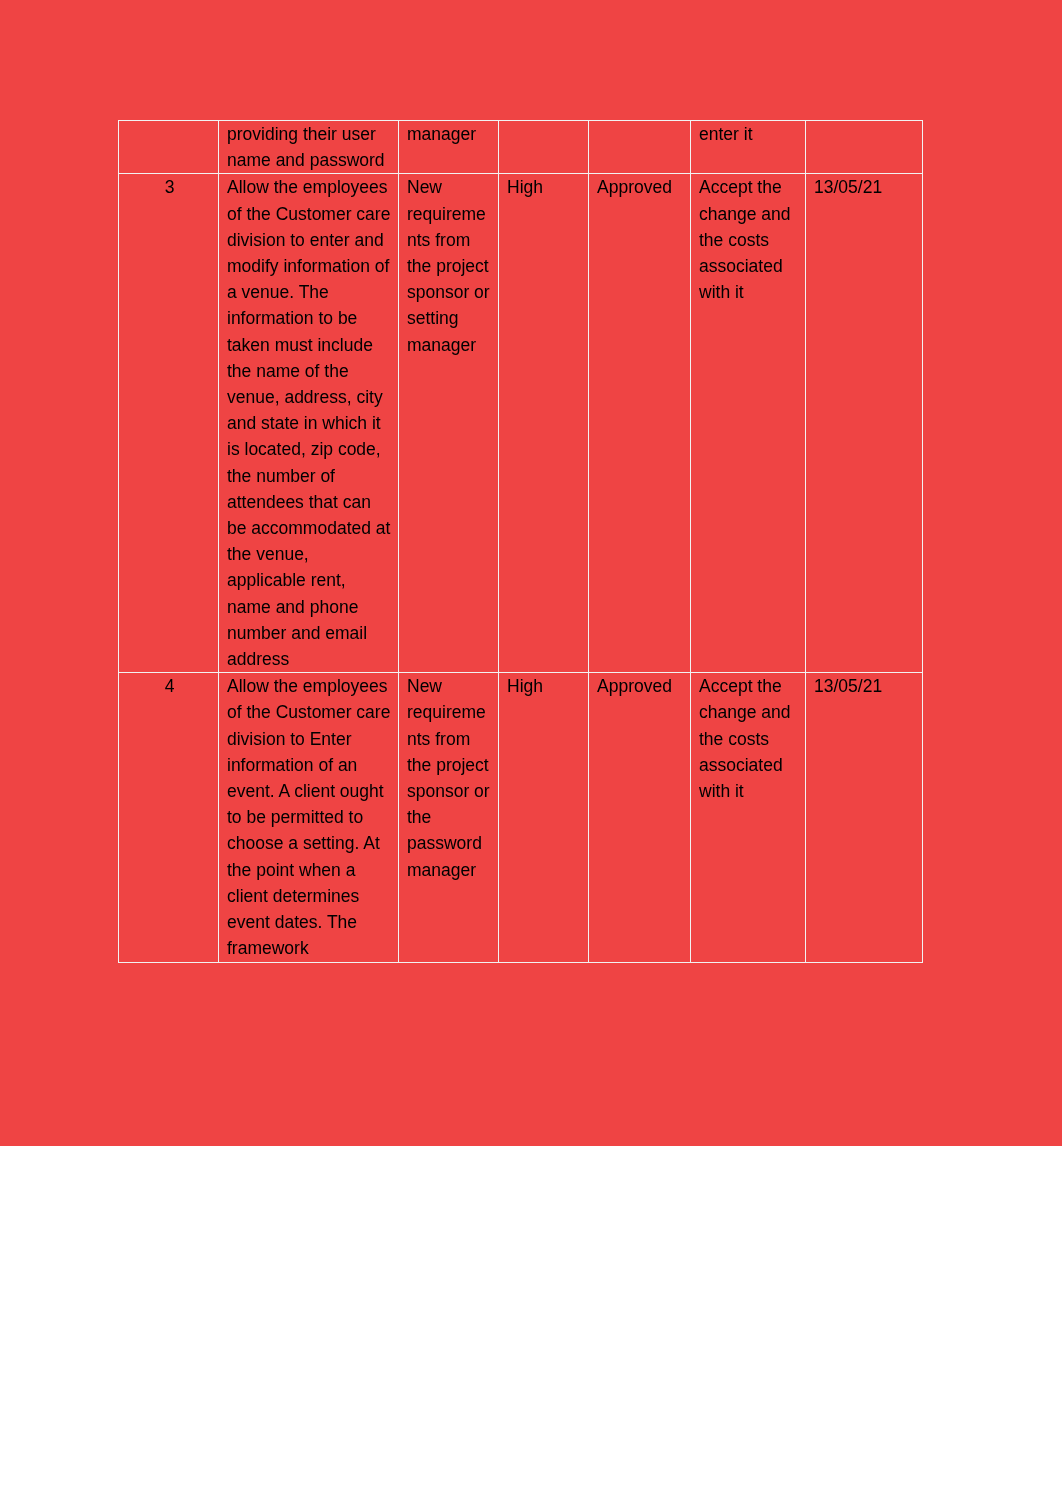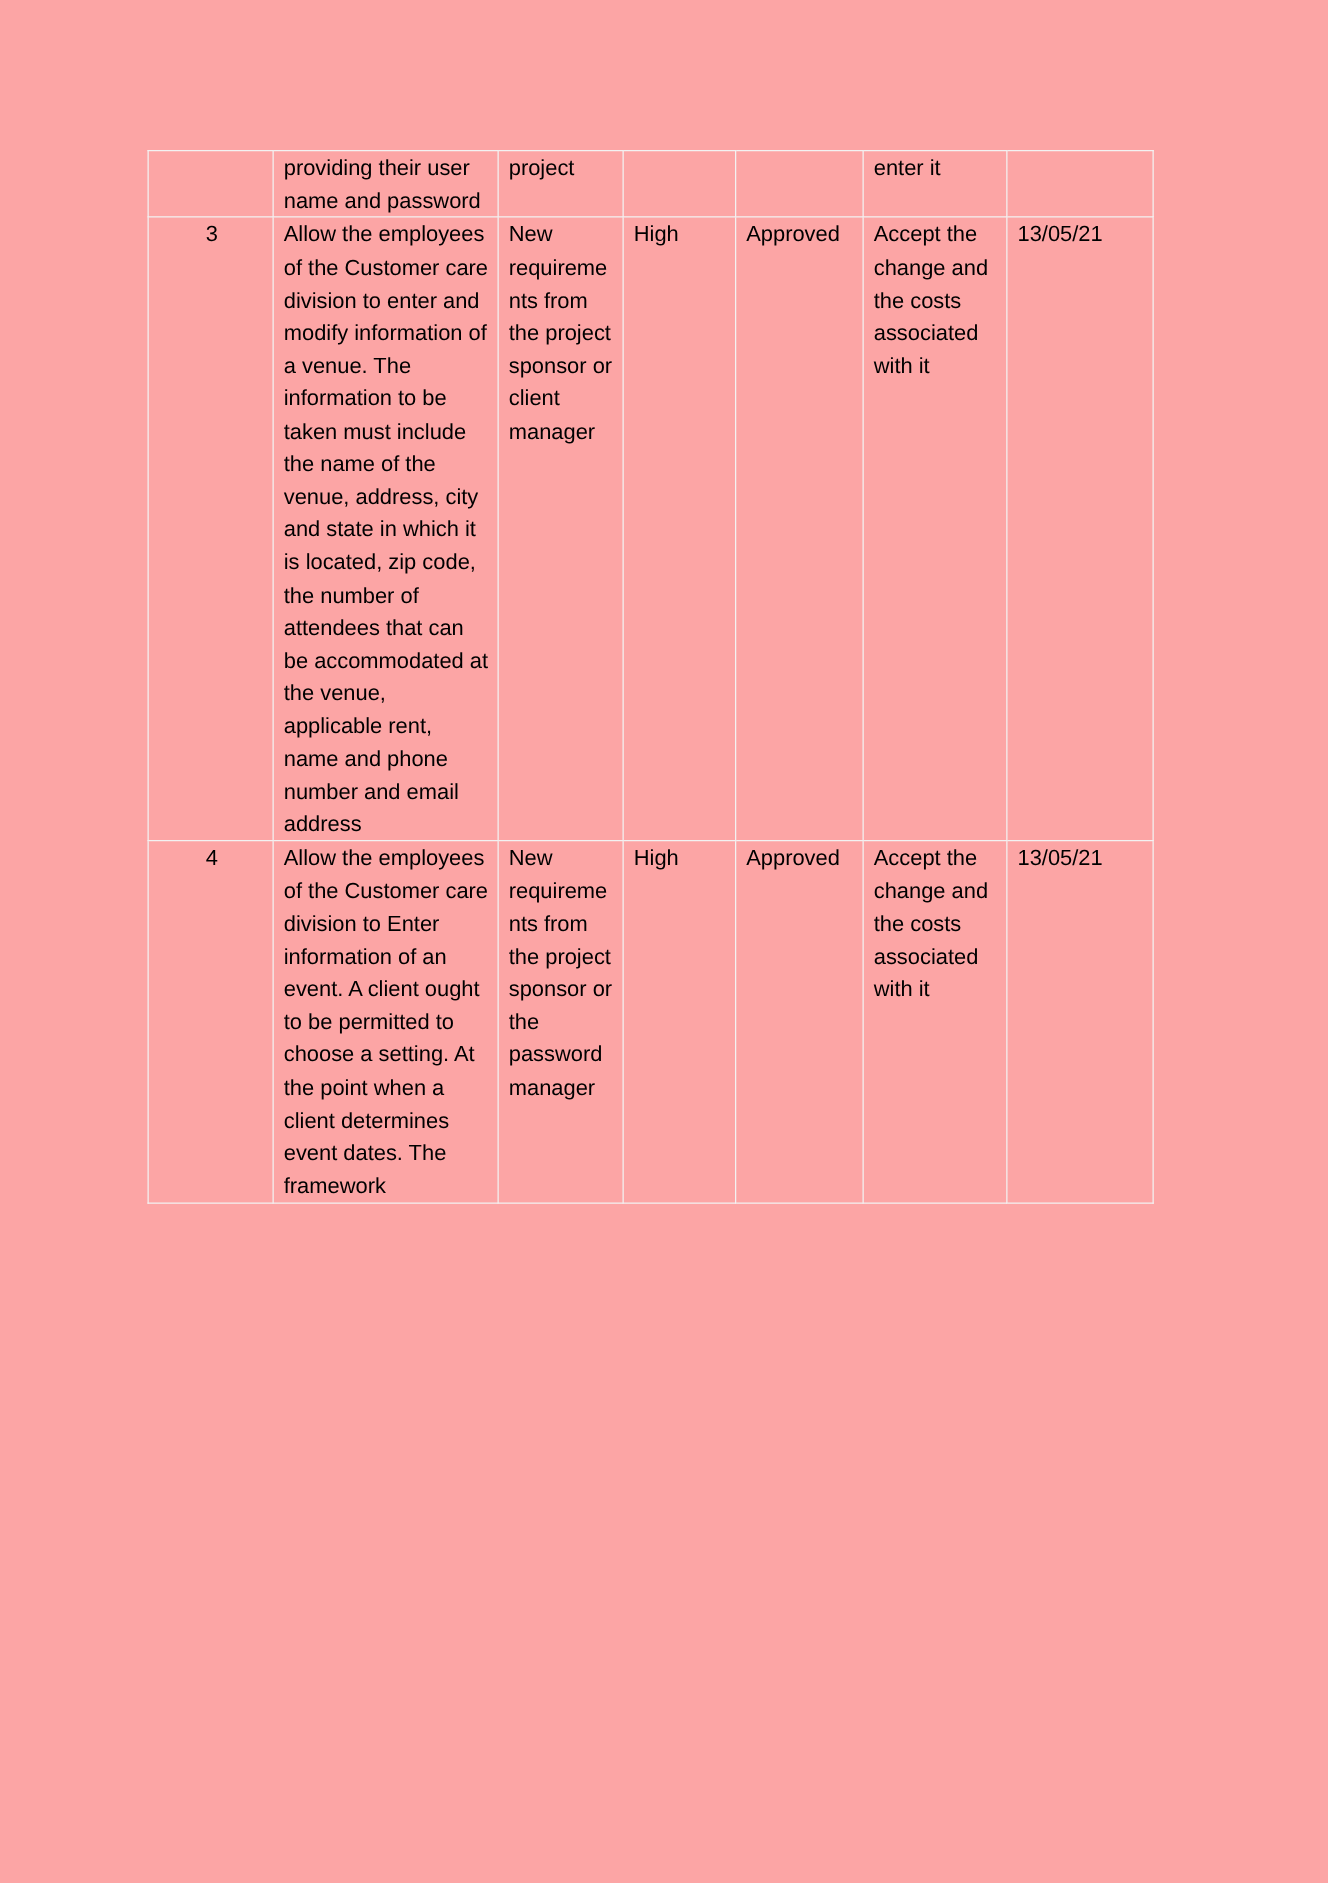--- a/index.html
+++ b/index.html
@@ -13,22 +13,22 @@
     width: 1062px;
     height: 1506px;
     font-family: "Liberation Sans", sans-serif;
     color: #000000;
     overflow: hidden;
   }
 
   .page {
     position: relative;
     width: 1062px;
-    height: 1506px;
-    background: #fca5a5;
+    height: 1146px;
+    background: #ef4444;
   }
 
   .table-wrap {
     position: absolute;
     left: 118px;
     top: 120px;
     width: 804px;
   }
 
   table.req-table {
@@ -89,31 +89,31 @@
         <col class="c-pri">
         <col class="c-sta">
         <col class="c-res">
         <col class="c-date">
       </colgroup>
       <tbody>
 
         <tr class="row-cont">
           <td class="cell-id"></td>
           <td class="cell-desc">providing their user name and password</td>
-          <td class="cell-src">project</td>
+          <td class="cell-src">manager</td>
           <td class="cell-pri"></td>
           <td class="cell-sta"></td>
           <td class="cell-res">enter it</td>
           <td class="cell-date"></td>
         </tr>
 
         <tr>
           <td class="cell-id">3</td>
           <td class="cell-desc">Allow the employees of the Customer care division to enter and modify information of a venue. The information to be taken must include the name of the venue, address, city and state in which it is located, zip code, the number of attendees that can be accommodated at the venue, applicable rent, name and phone number and email address</td>
-          <td class="cell-src">New requirements from the project sponsor or client manager</td>
+          <td class="cell-src">New requirements from the project sponsor or setting manager</td>
           <td class="cell-pri">High</td>
           <td class="cell-sta">Approved</td>
           <td class="cell-res">Accept the change and the costs associated with it</td>
           <td class="cell-date">13/05/21</td>
         </tr>
 
         <tr>
           <td class="cell-id">4</td>
           <td class="cell-desc">Allow the employees of the Customer care division to Enter information of an event. A client ought to be permitted to choose a setting. At the point when a client determines event dates. The framework</td>
           <td class="cell-src">New requirements from the project sponsor or the password manager</td>

